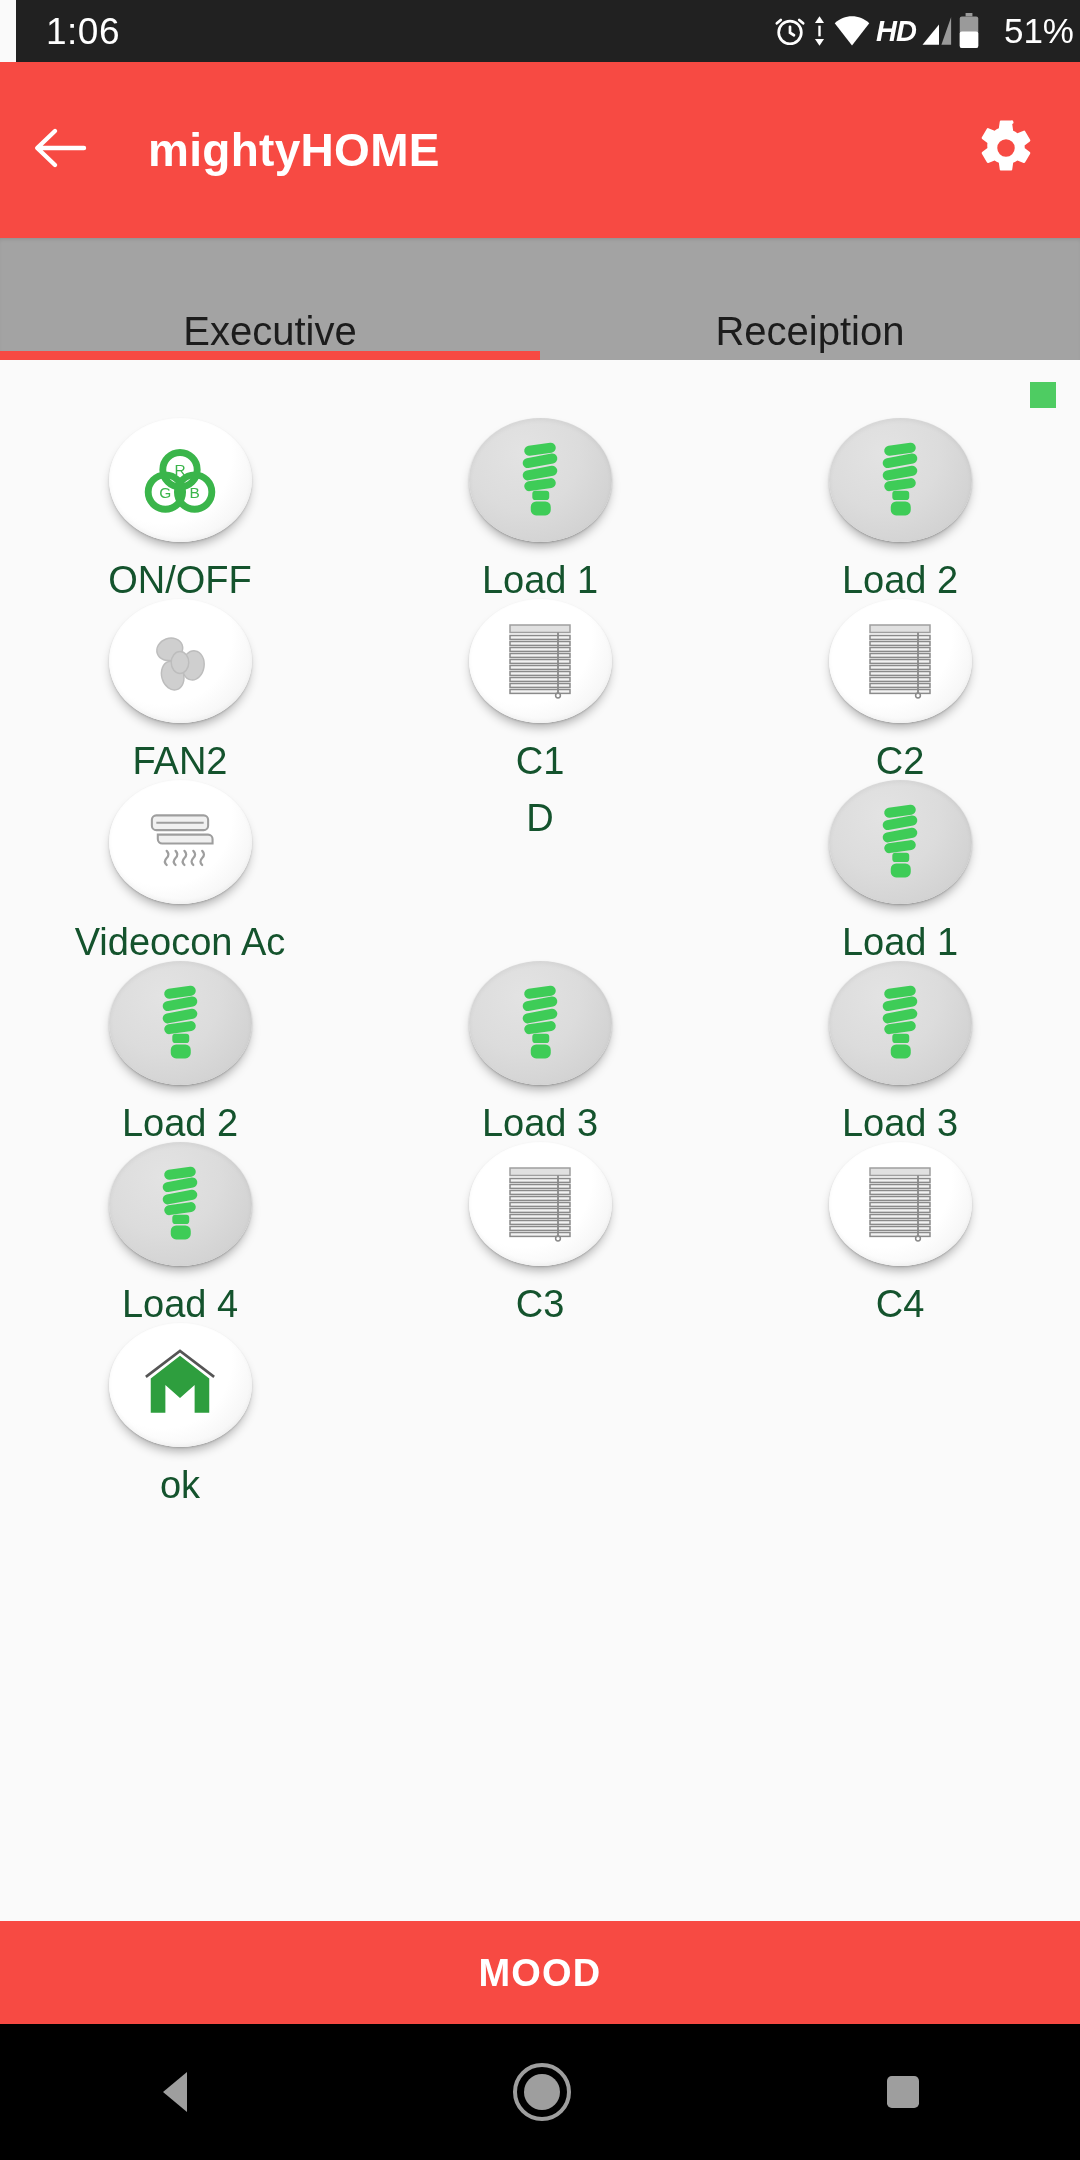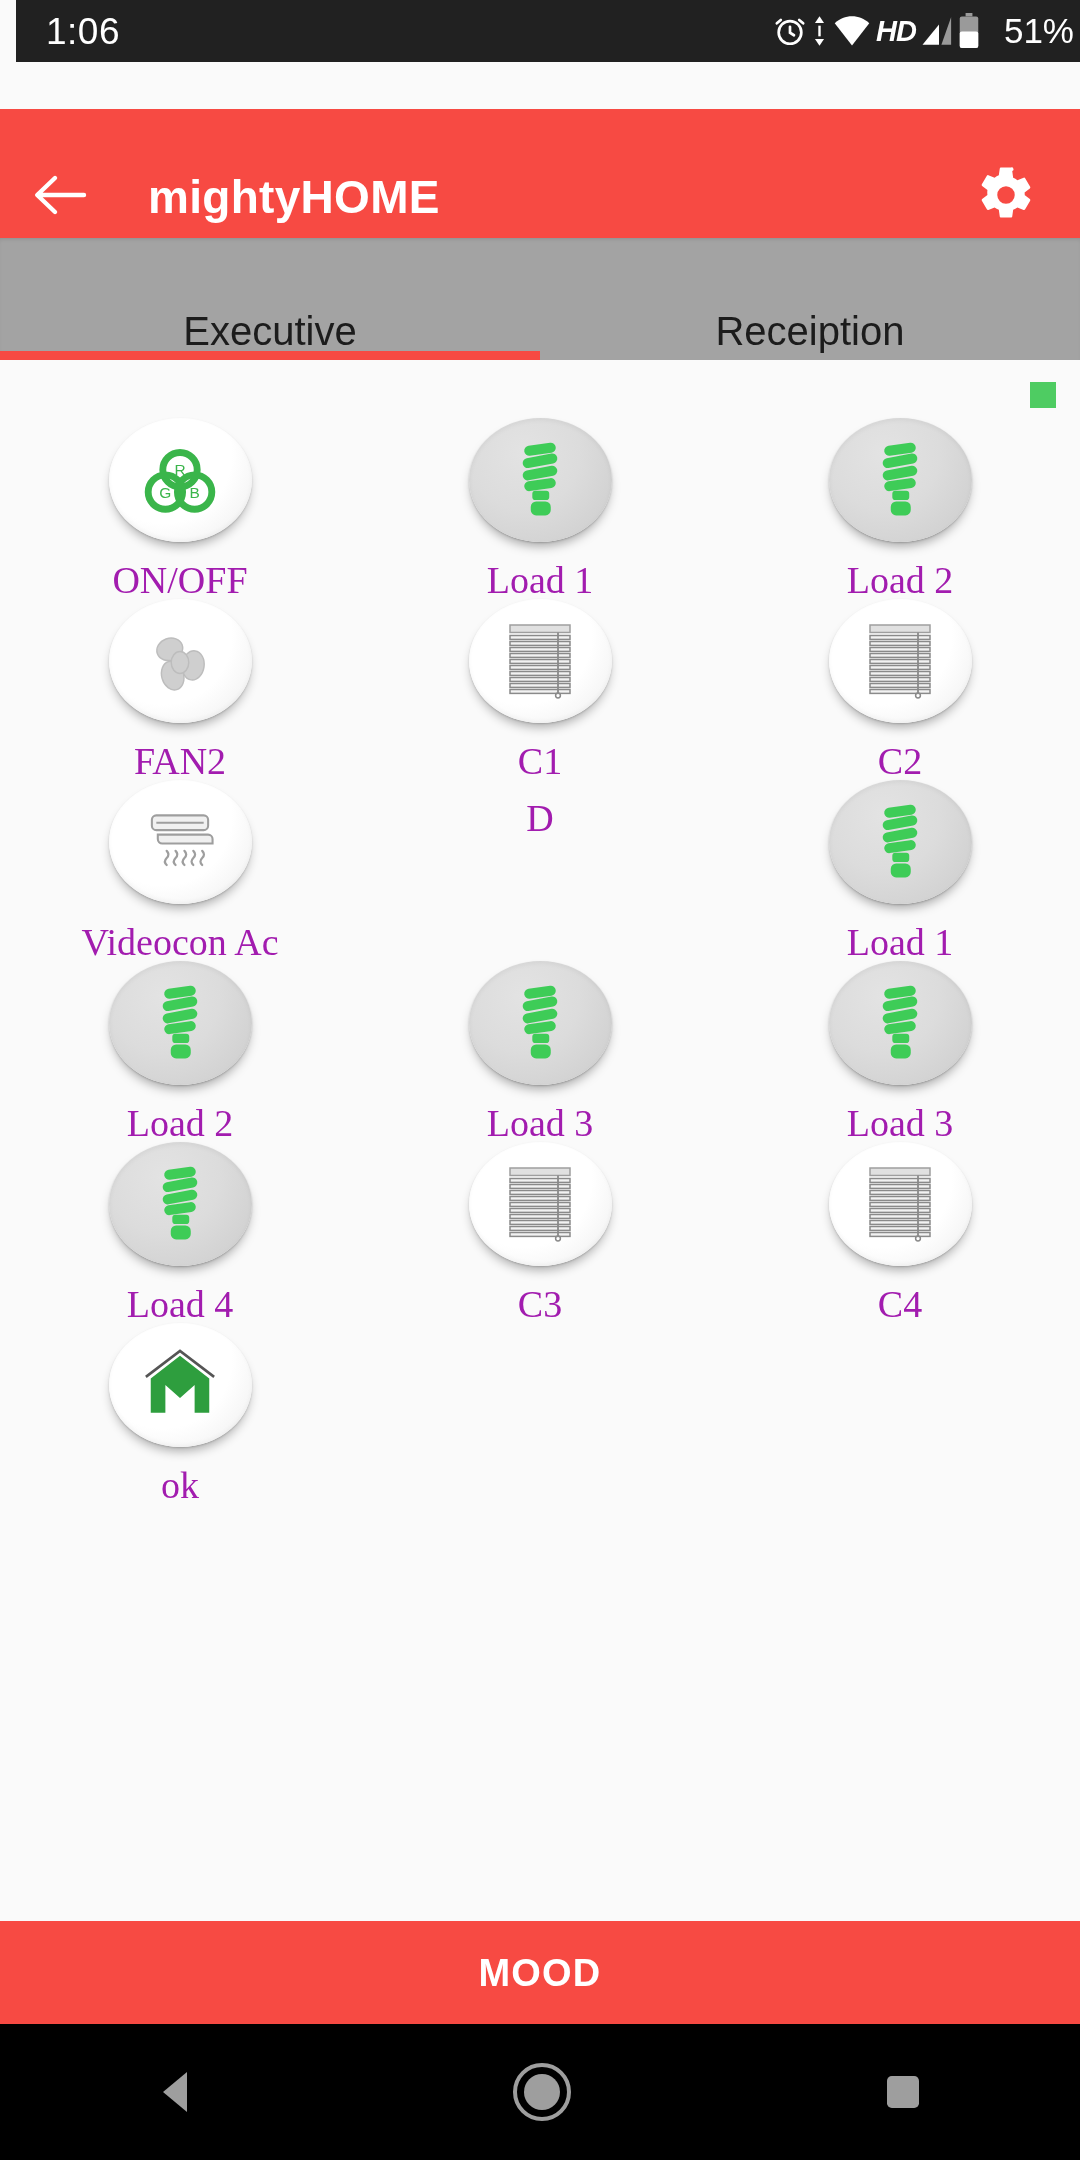--- a/index.html
+++ b/index.html
@@ -21,21 +21,21 @@
   .status-time { font-size:37px; font-weight:400; letter-spacing:0.5px; line-height:1; }
   .status-icons { display:flex; align-items:center; gap:4px; }
   .status-icons svg { display:block; }
   .hd-text { font-size:29px; font-style:italic; font-weight:700; letter-spacing:-1px; }
   .batt-pct { font-size:35px; font-weight:400; margin-left:20px; letter-spacing:0px;}
 
   
   .appbar {
     position:absolute; top:62px; left:0; width:1080px; height:176px;
     background:#f74a43;
-    display:flex; align-items:center;margin-top:47px;
+    display:flex; align-items:center;
   }
   .back-btn { width:120px; display:flex; align-items:center; justify-content:center; }
   .appbar-title {
     color:#ffffff; font-size:46px; font-weight:700; letter-spacing:0.3px;
     margin-left:28px;
   }
   .gear-btn { position:absolute; right:44px; top:50%; transform:translateY(-50%); }
 
   
   .tabbar {
@@ -83,22 +83,22 @@
     position:relative;
   }
   .knob.on {
     background:radial-gradient(circle at 38% 28%, #e3e3e3 0%, #dcdcdc 45%, #d2d2d2 78%, #c9c9c9 100%);
     box-shadow: 0 7px 11px -3px rgba(0,0,0,0.34),
                 0 1px 2px rgba(0,0,0,0.18),
                 inset 0 2px 5px rgba(0,0,0,0.05);
   }
   .knob svg { display:block; }
   .cell-label {
-    margin-top:19px; font-size:38px; color:#a21caf;
-    text-align:center; line-height:1; white-space:nowrap;font-family:Liberation Serif, serif;
+    margin-top:19px; font-size:38px; color:#14532d;
+    text-align:center; line-height:1; white-space:nowrap;
   }
 
   
   .moodbar {
     position:absolute; top:1921px; left:0; width:1080px; height:104px;
     background:#f74a43; color:#ffffff;
     display:flex; align-items:center; justify-content:center;
     font-size:38px; font-weight:700; letter-spacing:1.2px;
   }
 

